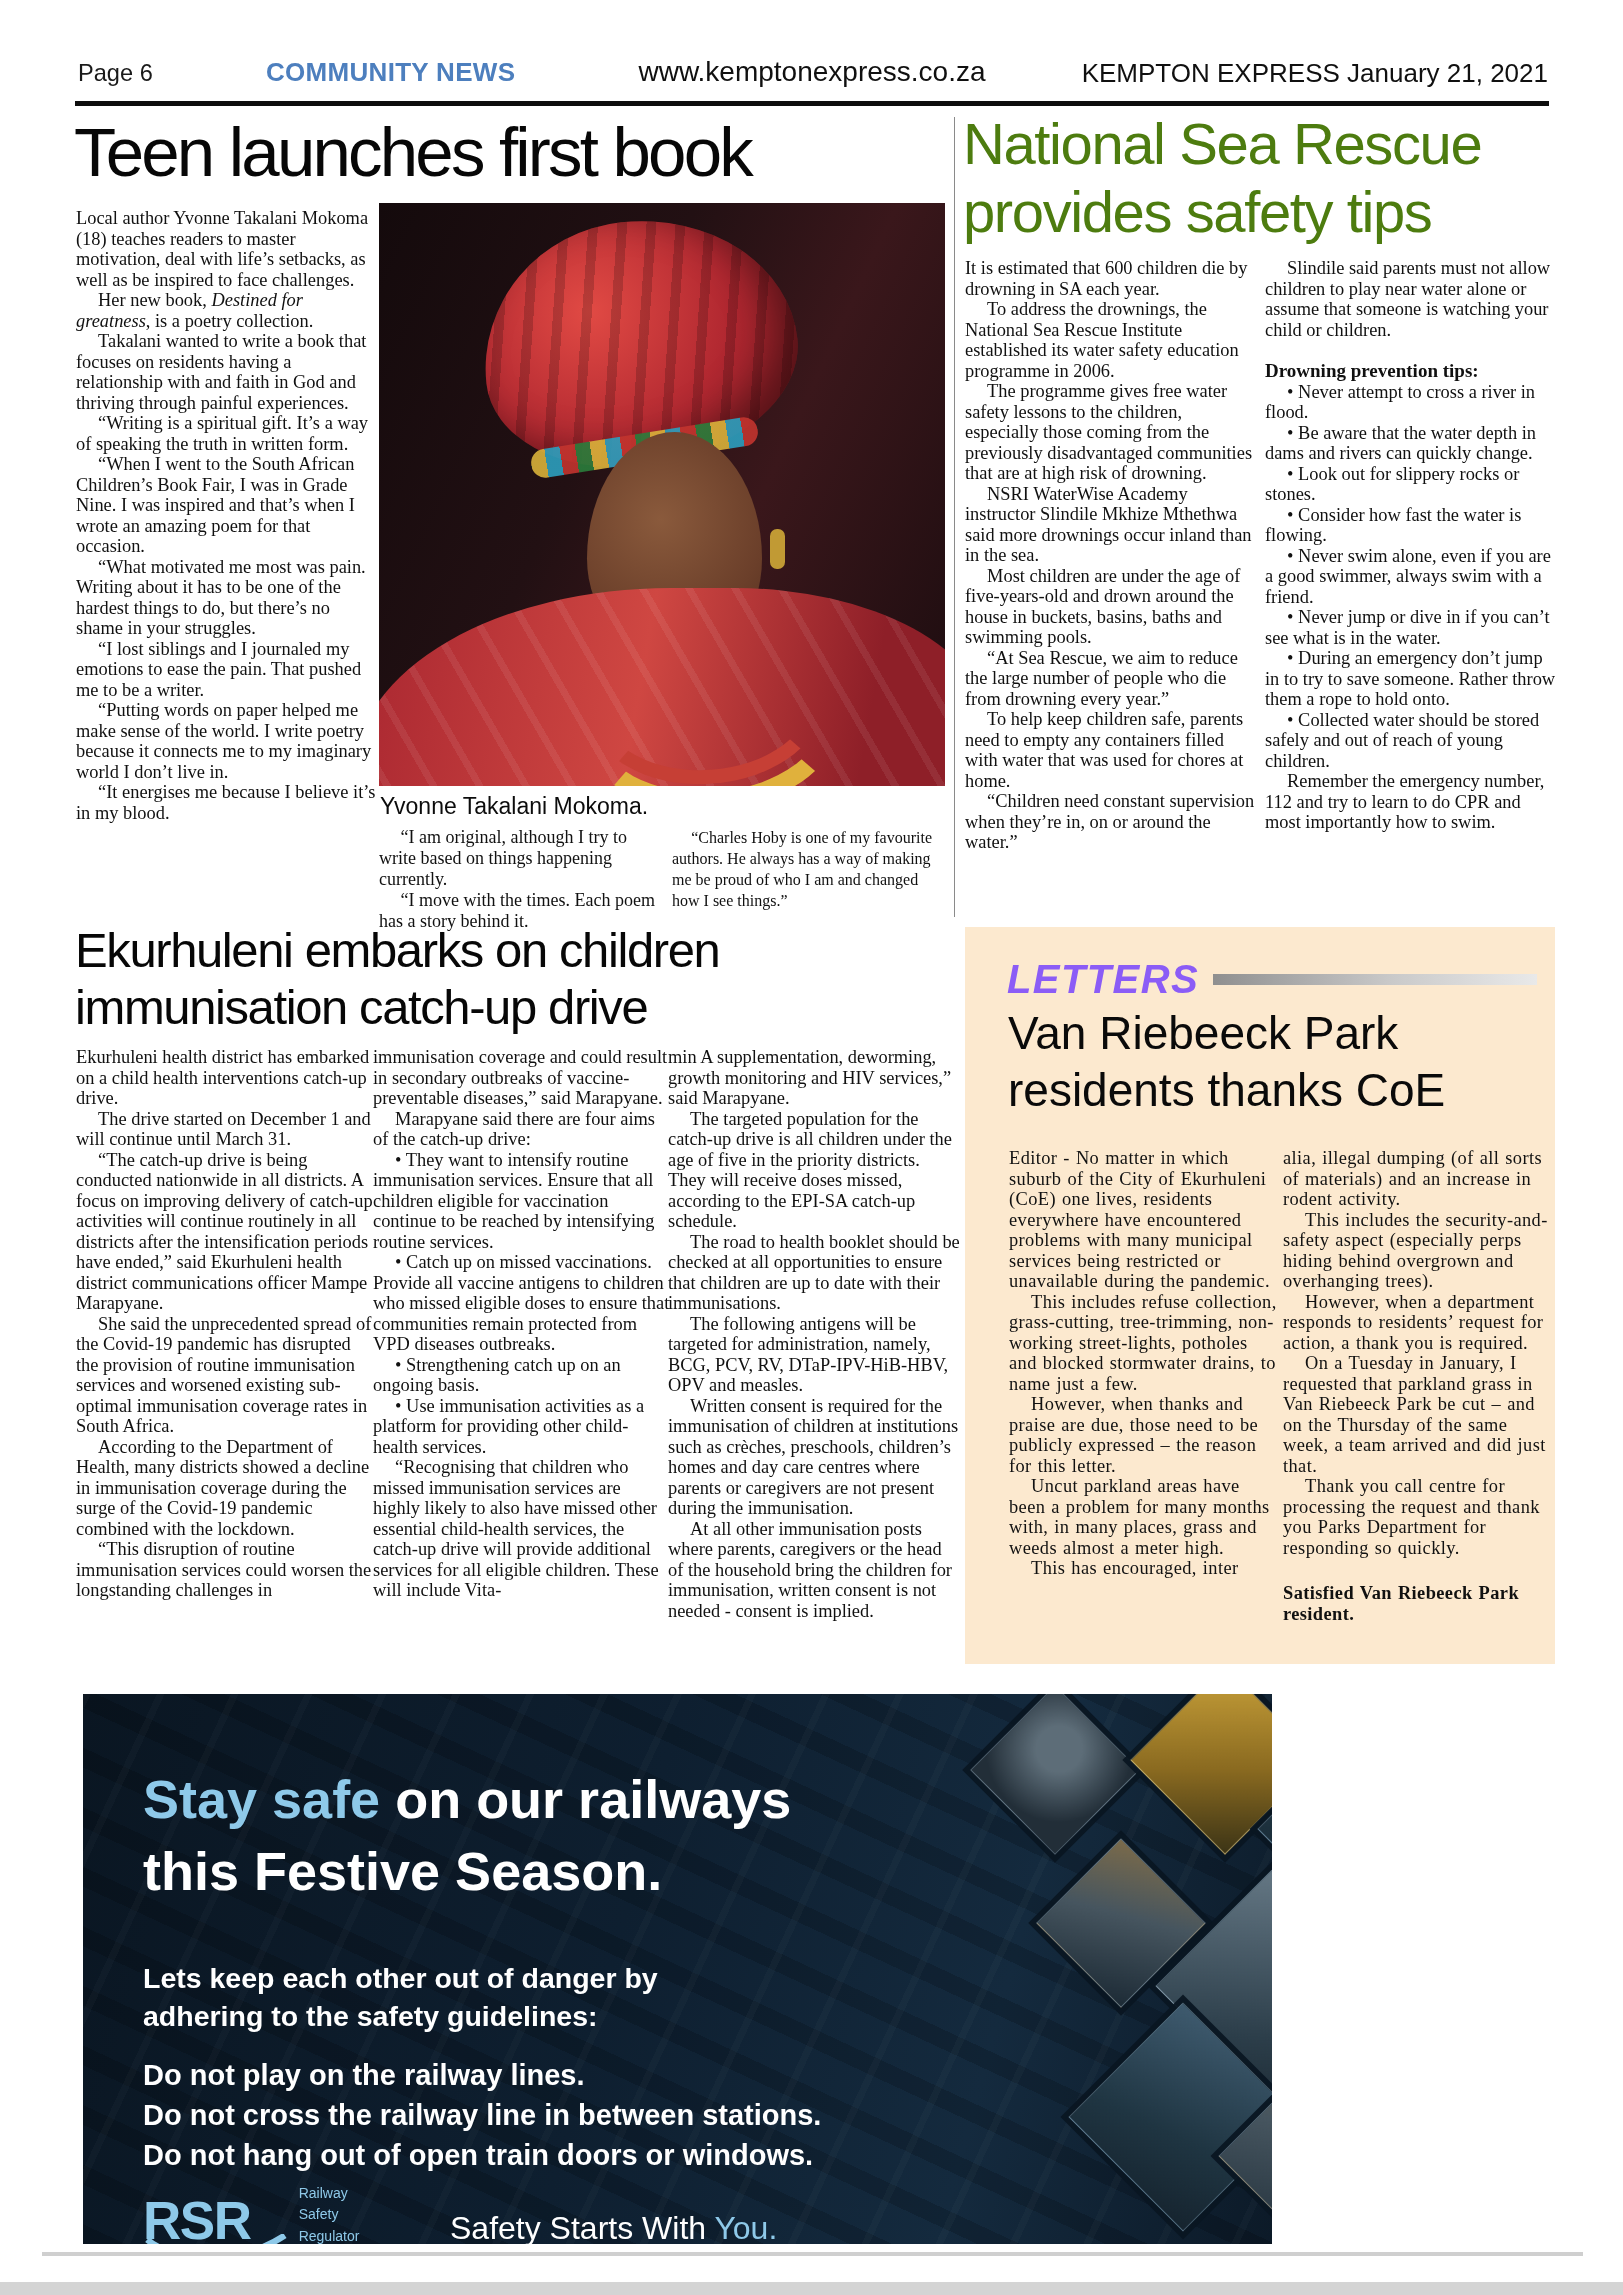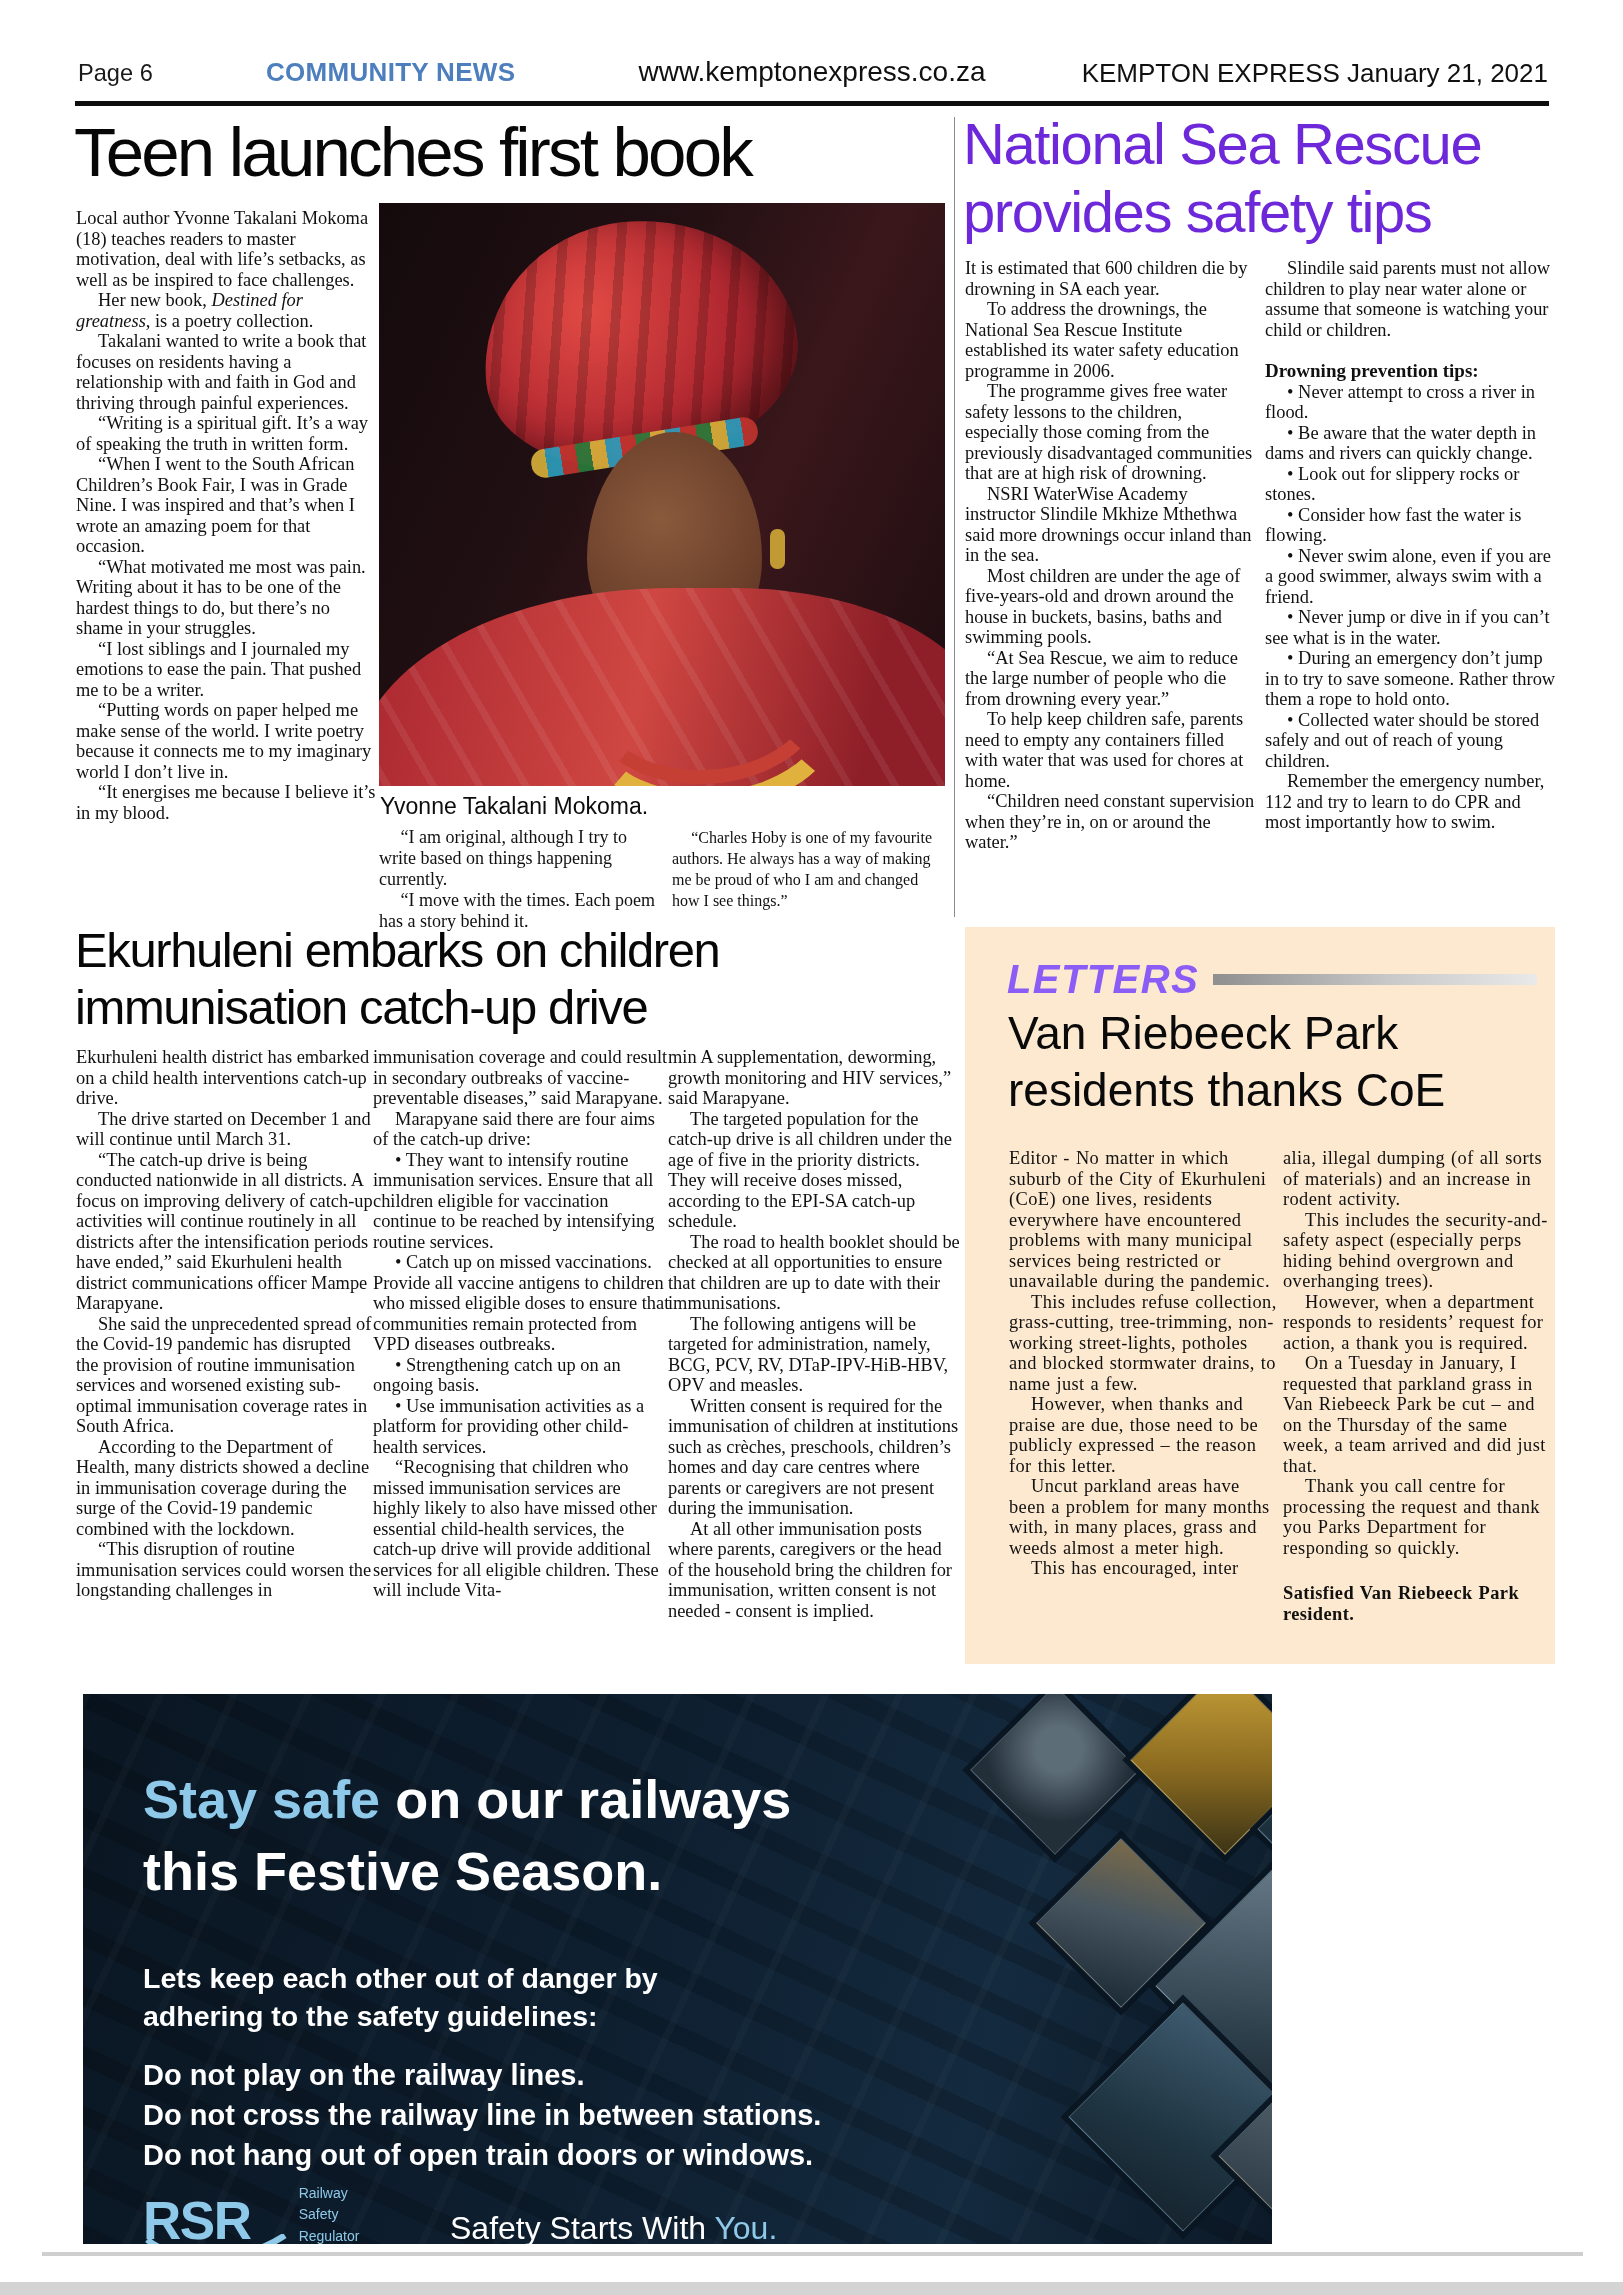--- a/index.html
+++ b/index.html
@@ -47,21 +47,21 @@
       background:linear-gradient(100deg,#a82630,#cf4742 45%,#8e1f28 80%);}
   .ph-dress::after{content:"";position:absolute;inset:0;border-radius:inherit;
       background:repeating-linear-gradient(60deg,rgba(255,255,255,.07) 0 7px,transparent 7px 40px);}
   .caption{position:absolute;left:380px;top:793px;font:400 23px "Liberation Sans",sans-serif;color:#0c0c0c;}
   .c-teenA{left:379px;top:827px;width:280px;height:110px;overflow:hidden;font-size:18px;line-height:21px;}
   .c-teenB{left:672px;top:827px;width:275px;height:110px;overflow:hidden;font-size:16px;line-height:21px;}
   .c-teenA .para, .c-teenB .para{text-indent:1.2em;}
 
   
   .sea-headline{position:absolute;left:963px;top:110px;width:598px;
-      font:400 58px/68px "Liberation Sans",sans-serif;letter-spacing:-1.4px;color:#6d28d9;}
+      font:400 58px/68px "Liberation Sans",sans-serif;letter-spacing:-1.4px;color:#4d7c0f;}
   .c-sea1{left:965px;top:258px;width:294px;height:659px;overflow:hidden;}
   .c-sea2{left:1265px;top:258px;width:292px;height:659px;overflow:hidden;}
   .tips-heading{font:700 19px/20.5px "Liberation Serif",serif;margin:21px 0 0 0;}
 
   
   .immu-headline{position:absolute;left:75px;top:922px;width:888px;
       font:400 49px/57px "Liberation Sans",sans-serif;letter-spacing:-1.4px;color:#070707;}
   .c-im1{left:76px;top:1047px;width:300px;height:626px;overflow:hidden;}
   .c-im2{left:373px;top:1047px;width:297px;height:626px;overflow:hidden;}
   .c-im3{left:668px;top:1047px;width:292px;height:626px;overflow:hidden;}

